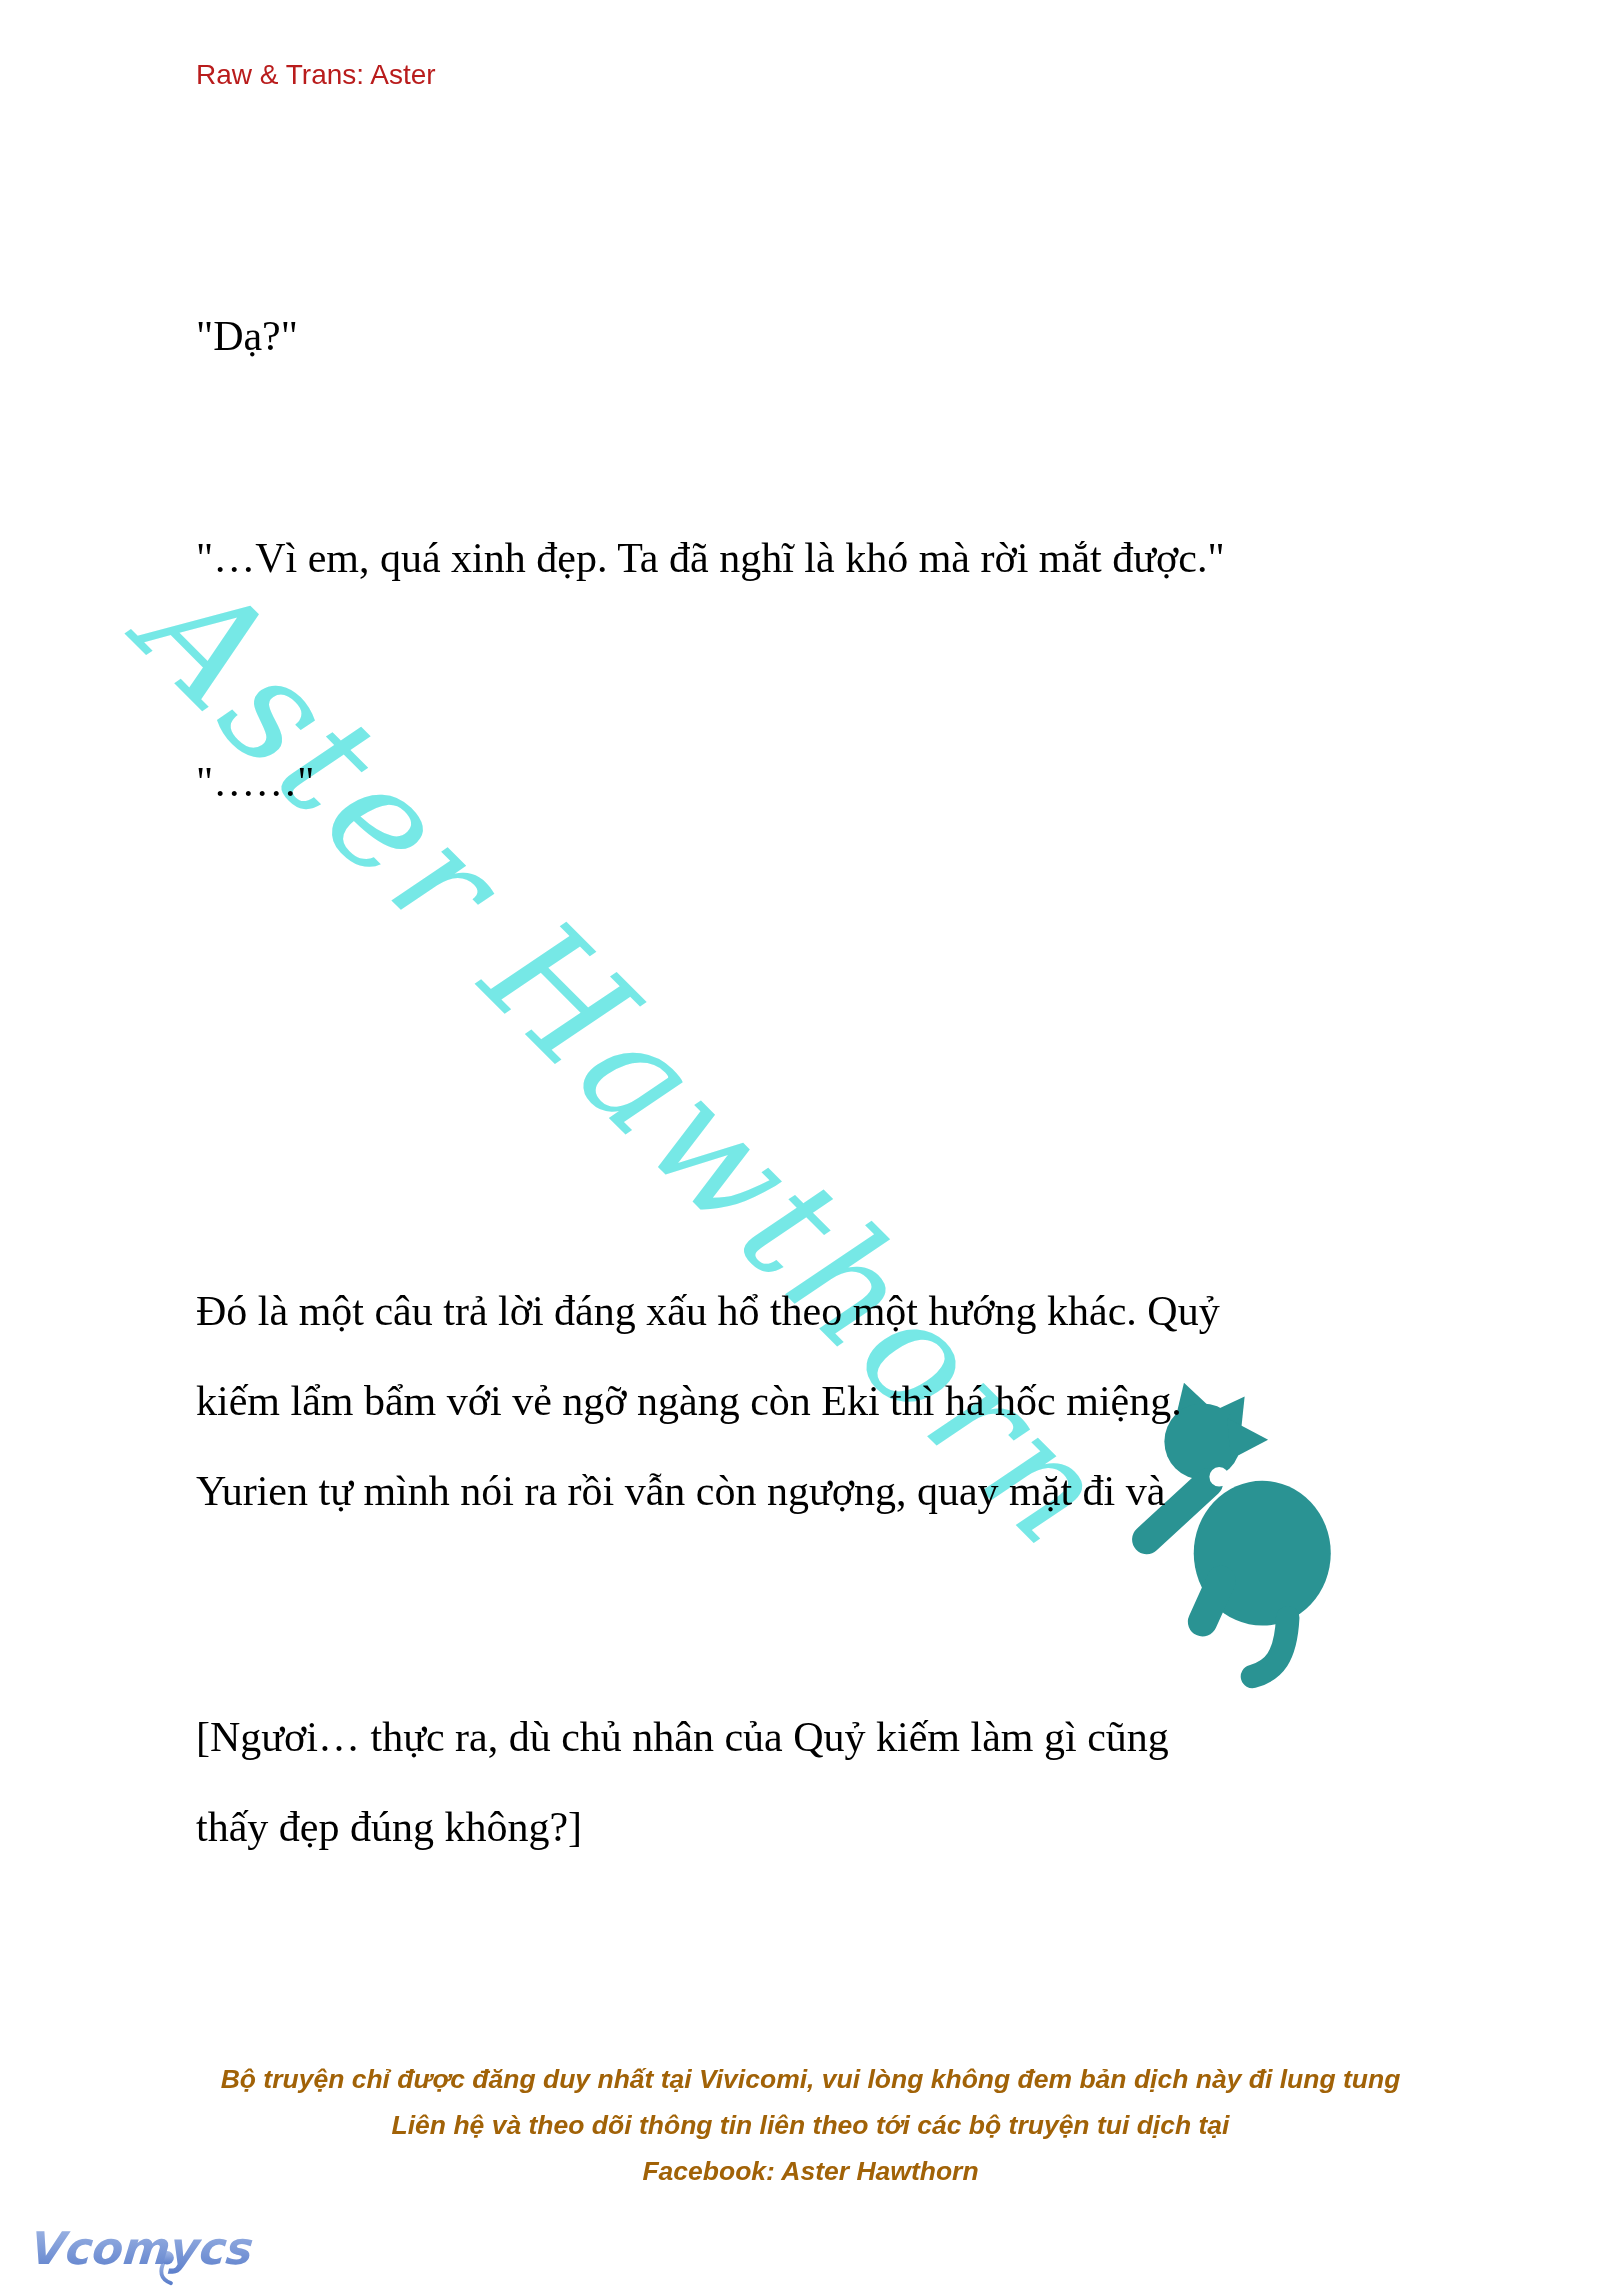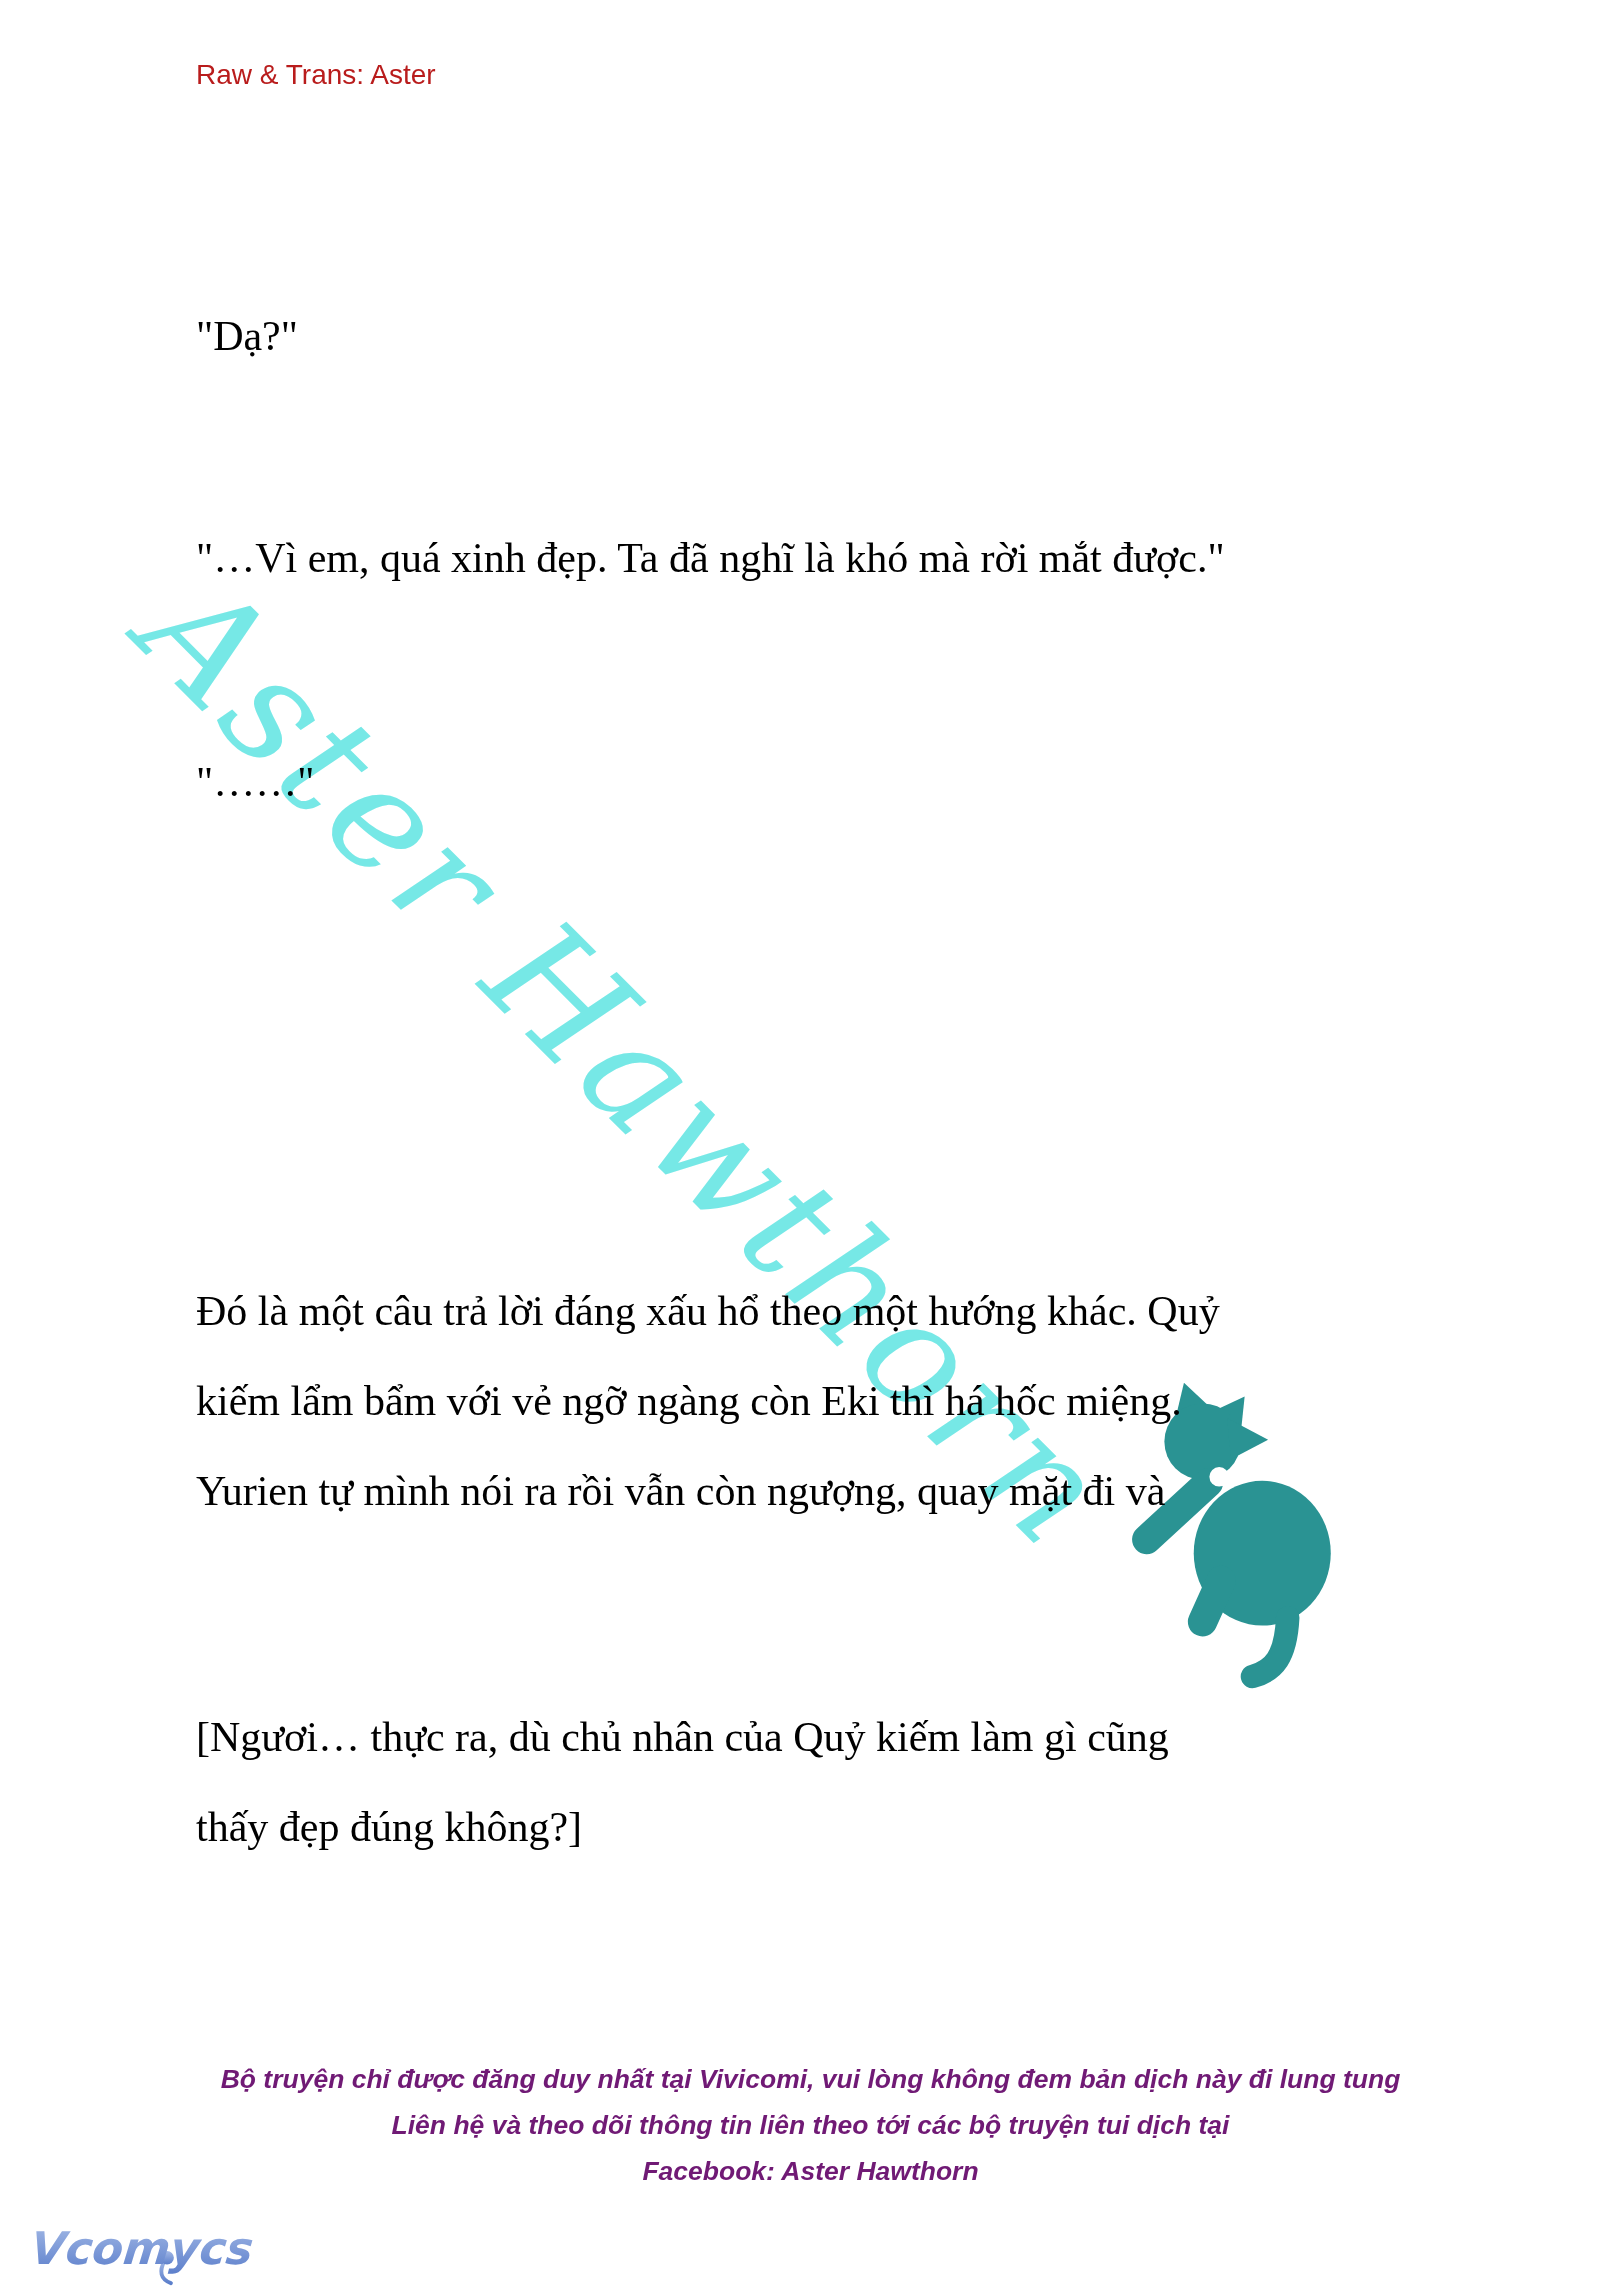--- a/index.html
+++ b/index.html
@@ -48,21 +48,21 @@
   .p3{top:737px;}
   .p4{top:959px;}
   .p5{top:1266px;}
   .p6{top:1692px;}
   .footer{
     position:absolute;left:0;top:2056px;width:1621px;
     text-align:center;
     font-family:"Liberation Sans", sans-serif;
     font-weight:bold;font-style:italic;
     font-size:26.5px;line-height:46px;
-    color:#701a75;
+    color:#a16207;
     z-index:3;
   }
   .footer .line{display:block;white-space:nowrap;}
   .logo{
     position:absolute;left:17.6px;top:2203px;
     width:255px;height:88px;
     z-index:3;
   }
 </style>
 </head>

